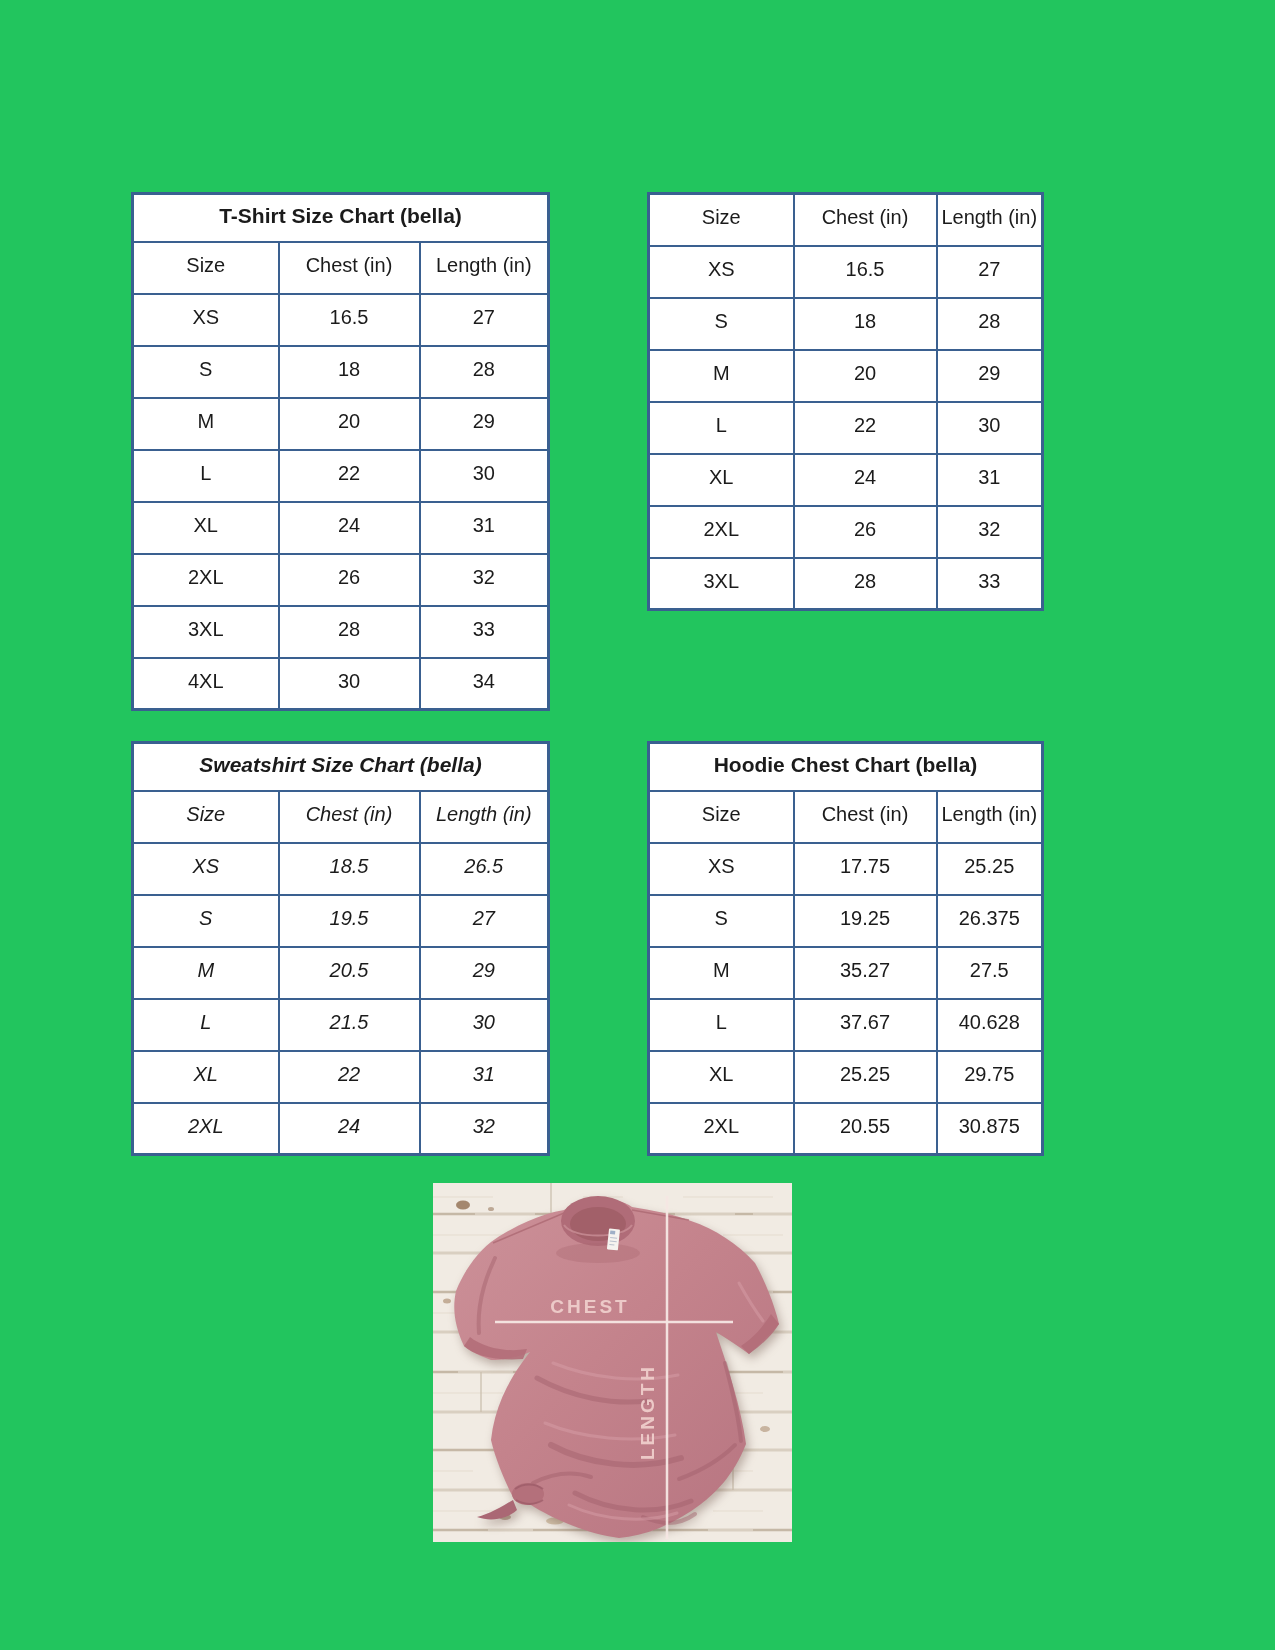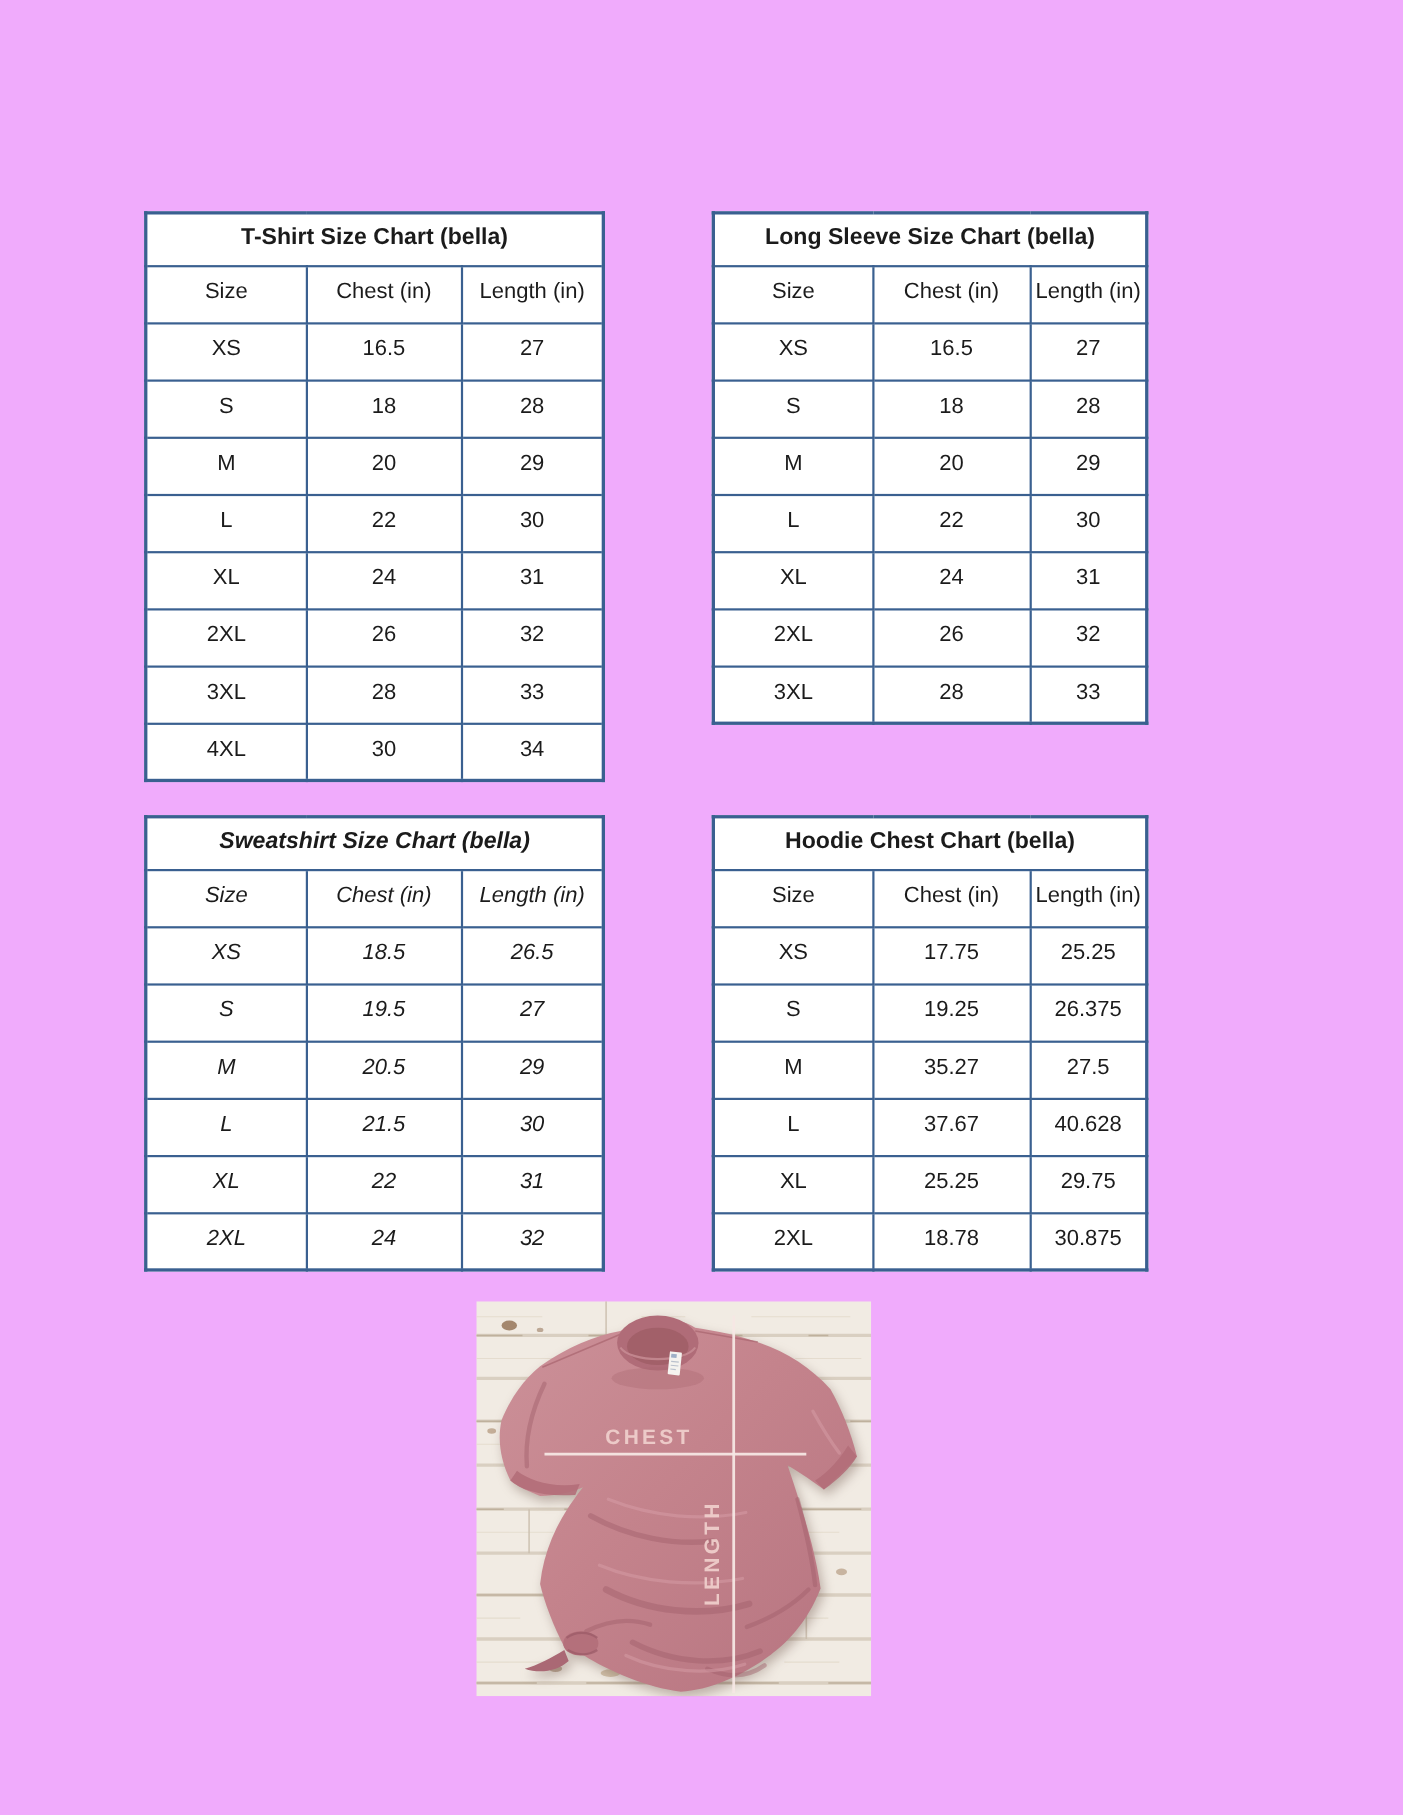--- a/index.html
+++ b/index.html
@@ -1,17 +1,17 @@
 <!DOCTYPE html>
 <html><head>
 <meta charset="utf-8">
 <style>
   html,body { margin:0; padding:0; background:#ffffff; }
   .page {
-    position:relative; width:1275px; height:1650px; background:#f0abfc;
+    position:relative; width:1275px; height:1650px; background:#22c55e;
     font-family:"Liberation Sans", sans-serif; color:#1b1b1b; overflow:hidden;
   }
   table.size-table {
     position:absolute; border-collapse:collapse; table-layout:fixed;
     border:3px solid #3a6090; background:#ffffff; text-align:center;
   }
   table.size-table td {
     border:2px solid #3a6090; vertical-align:middle; padding:0 2px 4px 2px;
     font-size:20px; color:#1b1b1b; overflow:hidden; white-space:nowrap;
   }
@@ -96,23 +96,20 @@
       </tbody>
     </table>
 
   <table class="size-table right-cols t2">
       <colgroup>
         <col class="c1">
         <col class="c2">
         <col class="c3">
       </colgroup>
       <tbody>
-        <tr class="title-row">
-          <td colspan="3" class="title">Long Sleeve Size Chart  (bella)</td>
-        </tr>
         <tr>
           <td class="hdr">Size</td>
           <td class="hdr">Chest (in)</td>
           <td class="hdr">Length (in)</td>
         </tr>
         <tr>
           <td>XS</td>
           <td>16.5</td>
           <td>27</td>
         </tr>
@@ -232,21 +229,21 @@
           <td>37.67</td>
           <td>40.628</td>
         </tr>
         <tr>
           <td>XL</td>
           <td>25.25</td>
           <td>29.75</td>
         </tr>
         <tr>
           <td>2XL</td>
-          <td>18.78</td>
+          <td>20.55</td>
           <td>30.875</td>
         </tr>
       </tbody>
     </table>
 
   <div class="photo">
     <svg viewBox="0 0 359 359" width="359" height="359" xmlns="http://www.w3.org/2000/svg">
       <defs>
         <linearGradient id="shirtg" x1="0" y1="0" x2="1" y2="1">
           <stop offset="0" stop-color="#cc9199"></stop>

